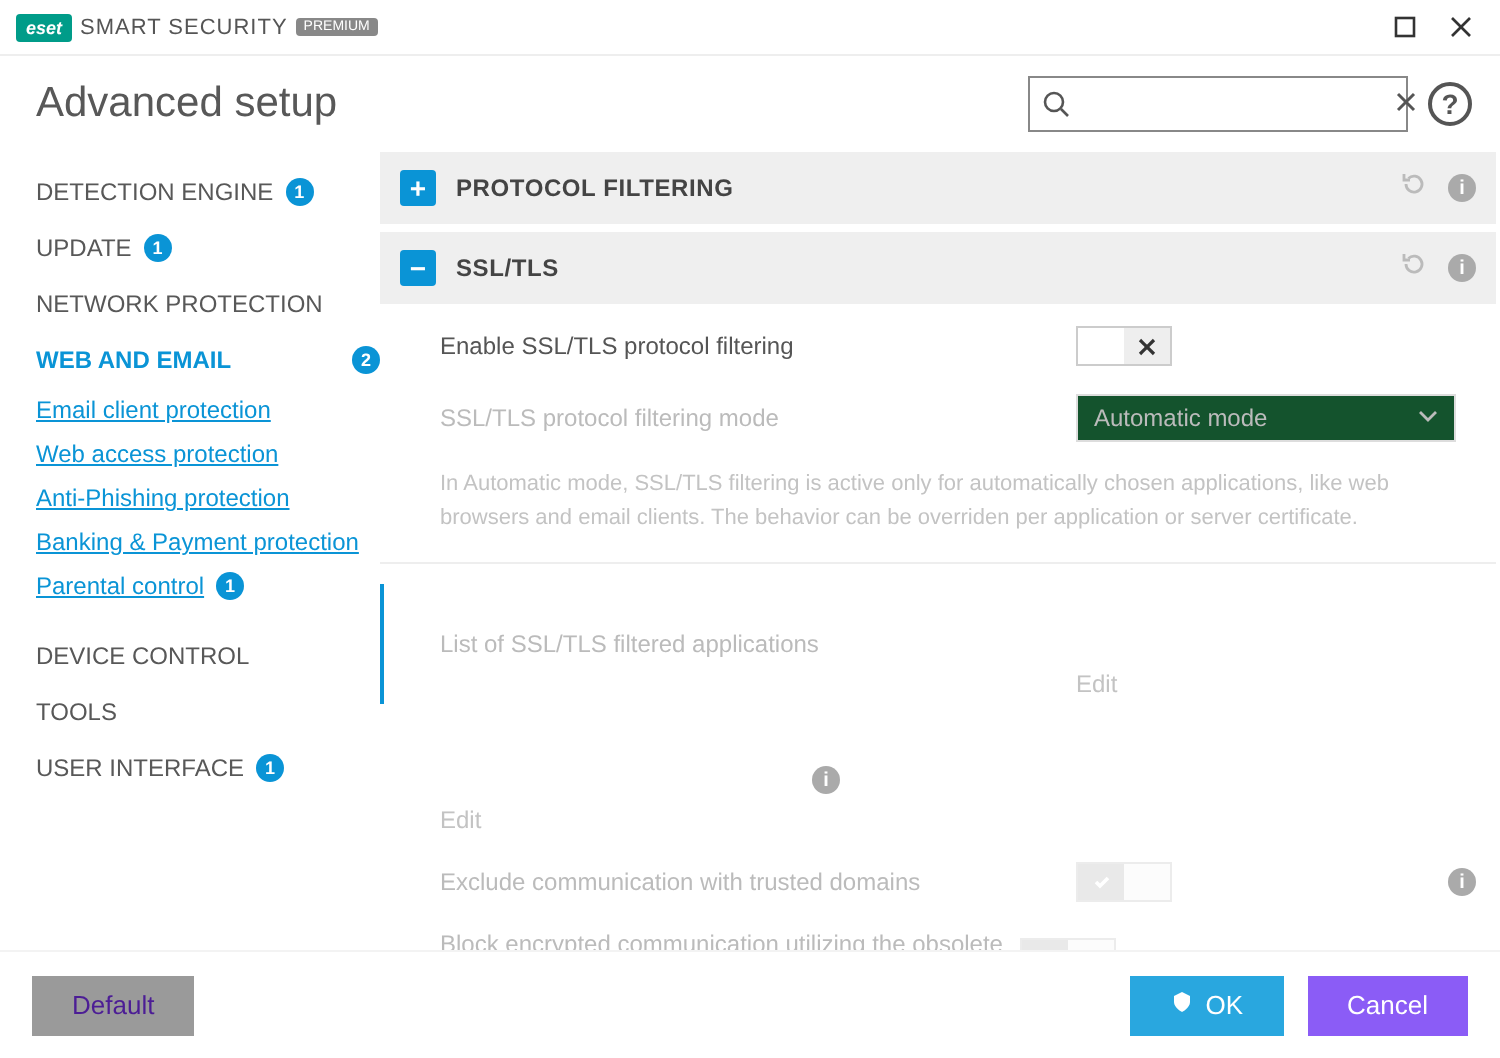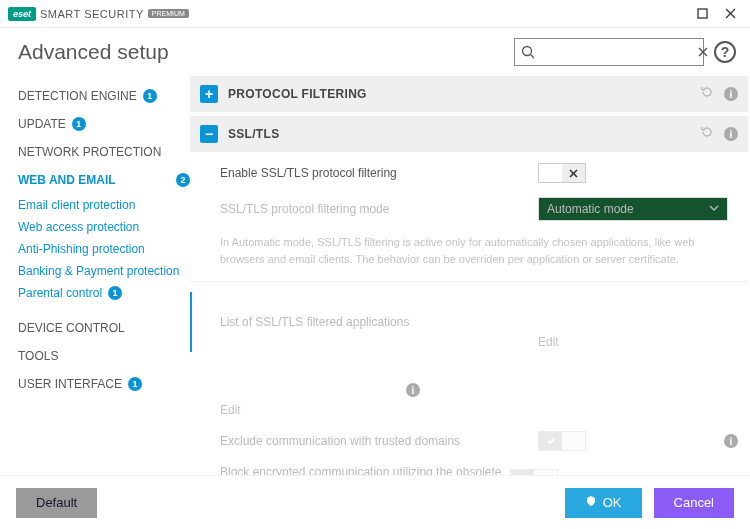--- a/index.html
+++ b/index.html
@@ -15,21 +15,21 @@
 .page-title { font-size: 21px; color: #585858; font-weight: 400; }
 .search-box { margin-left: auto; display: flex; align-items: center; border: 1px solid #888; height: 28px; width: 190px; padding: 0 6px; }
 .search-box svg { flex-shrink: 0; }
 .search-box input { border: none; outline: none; flex: 1; font-size: 12px; padding: 0 4px; background: transparent; }
 .clear-x { cursor: pointer; color: #555; }
 .help { margin-left: 10px; width: 22px; height: 22px; border: 2px solid #555; border-radius: 50%; display: flex; align-items: center; justify-content: center; font-weight: bold; color: #555; cursor: pointer; font-size: 14px; }
 .body { display: flex; height: 430px; }
 .sidebar { width: 190px; padding: 6px 0 0 18px; overflow: hidden; }
 .side-item { font-size: 12px; color: #585858; padding: 7px 0; cursor: pointer; display: flex; align-items: center; gap: 6px; }
 .side-item.active { color: #0a94d6; font-weight: bold; justify-content: space-between; }
-.side-sub { font-size: 12px; color: #0a94d6; padding: 4px 0; cursor: pointer; display: flex; align-items: center; gap: 6px; }
+.side-sub { font-size: 12px; color: #0a94d6; padding: 4px 0; cursor: pointer; display: flex; align-items: center; gap: 6px; text-decoration: underline; }
 .badge { background: #0a94d6; color: #fff; border-radius: 50%; width: 14px; height: 14px; font-size: 9px; display: inline-flex; align-items: center; justify-content: center; font-weight: bold; }
 .content { flex: 1; padding-right: 2px; overflow-y: auto; }
 .section-hd { background: #efefef; height: 36px; display: flex; align-items: center; padding: 0 10px; margin-bottom: 4px; }
 .sq-toggle { width: 18px; height: 18px; background: #0a94d6; color: #fff; display: flex; align-items: center; justify-content: center; font-weight: bold; font-size: 14px; cursor: pointer; margin-right: 10px; border-radius: 2px; }
 .sec-title { font-size: 12px; font-weight: bold; color: #444; letter-spacing: 0.3px; }
 .sec-icons { margin-left: auto; display: flex; gap: 10px; align-items: center; }
 .revert-icon { color: #bbb; cursor: pointer; }
 .info-circle { width: 14px; height: 14px; border-radius: 50%; background: #aaa; color: #fff; font-size: 10px; font-weight: bold; display: inline-flex; align-items: center; justify-content: center; cursor: pointer; }
 .row { display: flex; align-items: center; padding: 7px 10px 7px 30px; font-size: 12px; }
 .row .lbl { flex: 1; color: #555; }
@@ -46,21 +46,21 @@
 .select-dis .chev { margin-left: auto; }
 .desc-box { padding: 6px 14px 14px 30px; font-size: 11px; color: #c3c3c3; line-height: 1.5; border-bottom: 1px solid #eee; margin-bottom: 6px; }
 .accent-bar { position: relative; }
 .accent-bar::before { content: ""; position: absolute; left: 0; top: 4px; bottom: 4px; width: 2px; background: #0a94d6; }
 .edit-link { color: #c3c3c3; font-size: 12px; margin-top: 40px; }
 .subhead { padding: 16px 10px 8px 30px; }
 .subhead .t { font-size: 12px; font-weight: bold; color: #444; }
 .divider-top { border-top: 1px solid #eab308; margin-top: 6px; }
 .footer { position: absolute; bottom: 0; left: 0; right: 0; height: 54px; display: flex; align-items: center; padding: 0 16px; background: #fff; border-top: 1px solid #f3f3f3; }
 .btn { height: 30px; padding: 0 20px; font-size: 13px; border: none; cursor: pointer; display: inline-flex; align-items: center; gap: 6px; }
-.btn-default { background: #9a9a9a; color: #0f172a; }
+.btn-default { background: #9a9a9a; color: #4c1d95; }
 .btn-ok { background: #29a7df; color: #fff; }
 .btn-cancel { background: #8b5cf6; color: #fff; }
 .footer .spacer { flex: 1; }
 .rail-info { margin-left: auto; }
 </style>
 </head>
 <body>
 
 <div class="topbar">
   <div class="brand">

